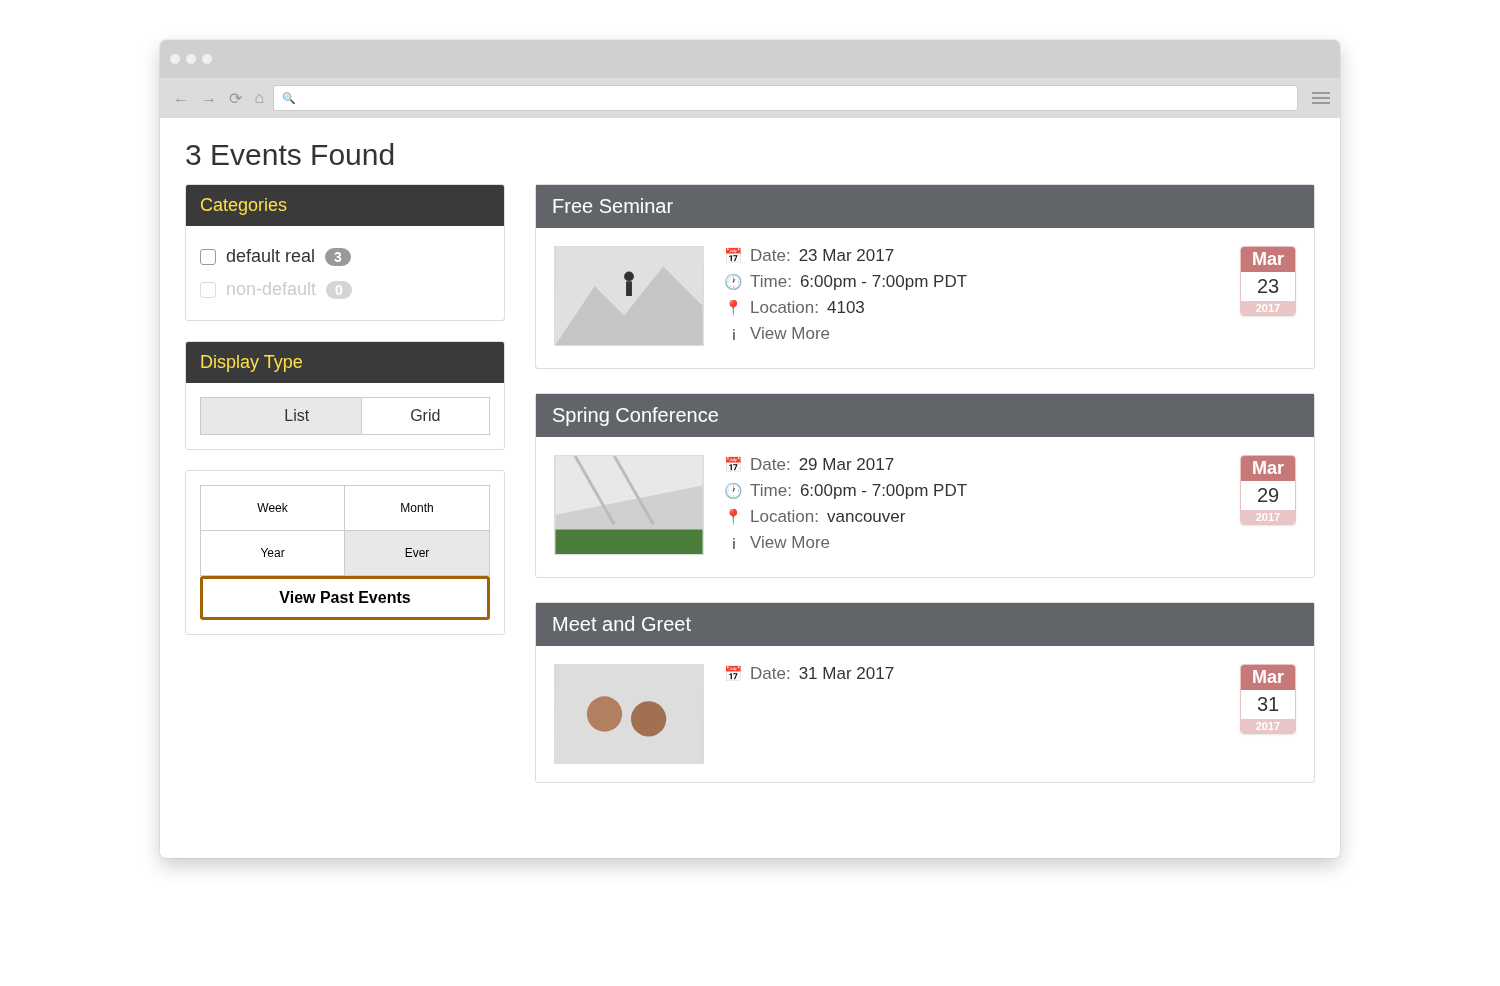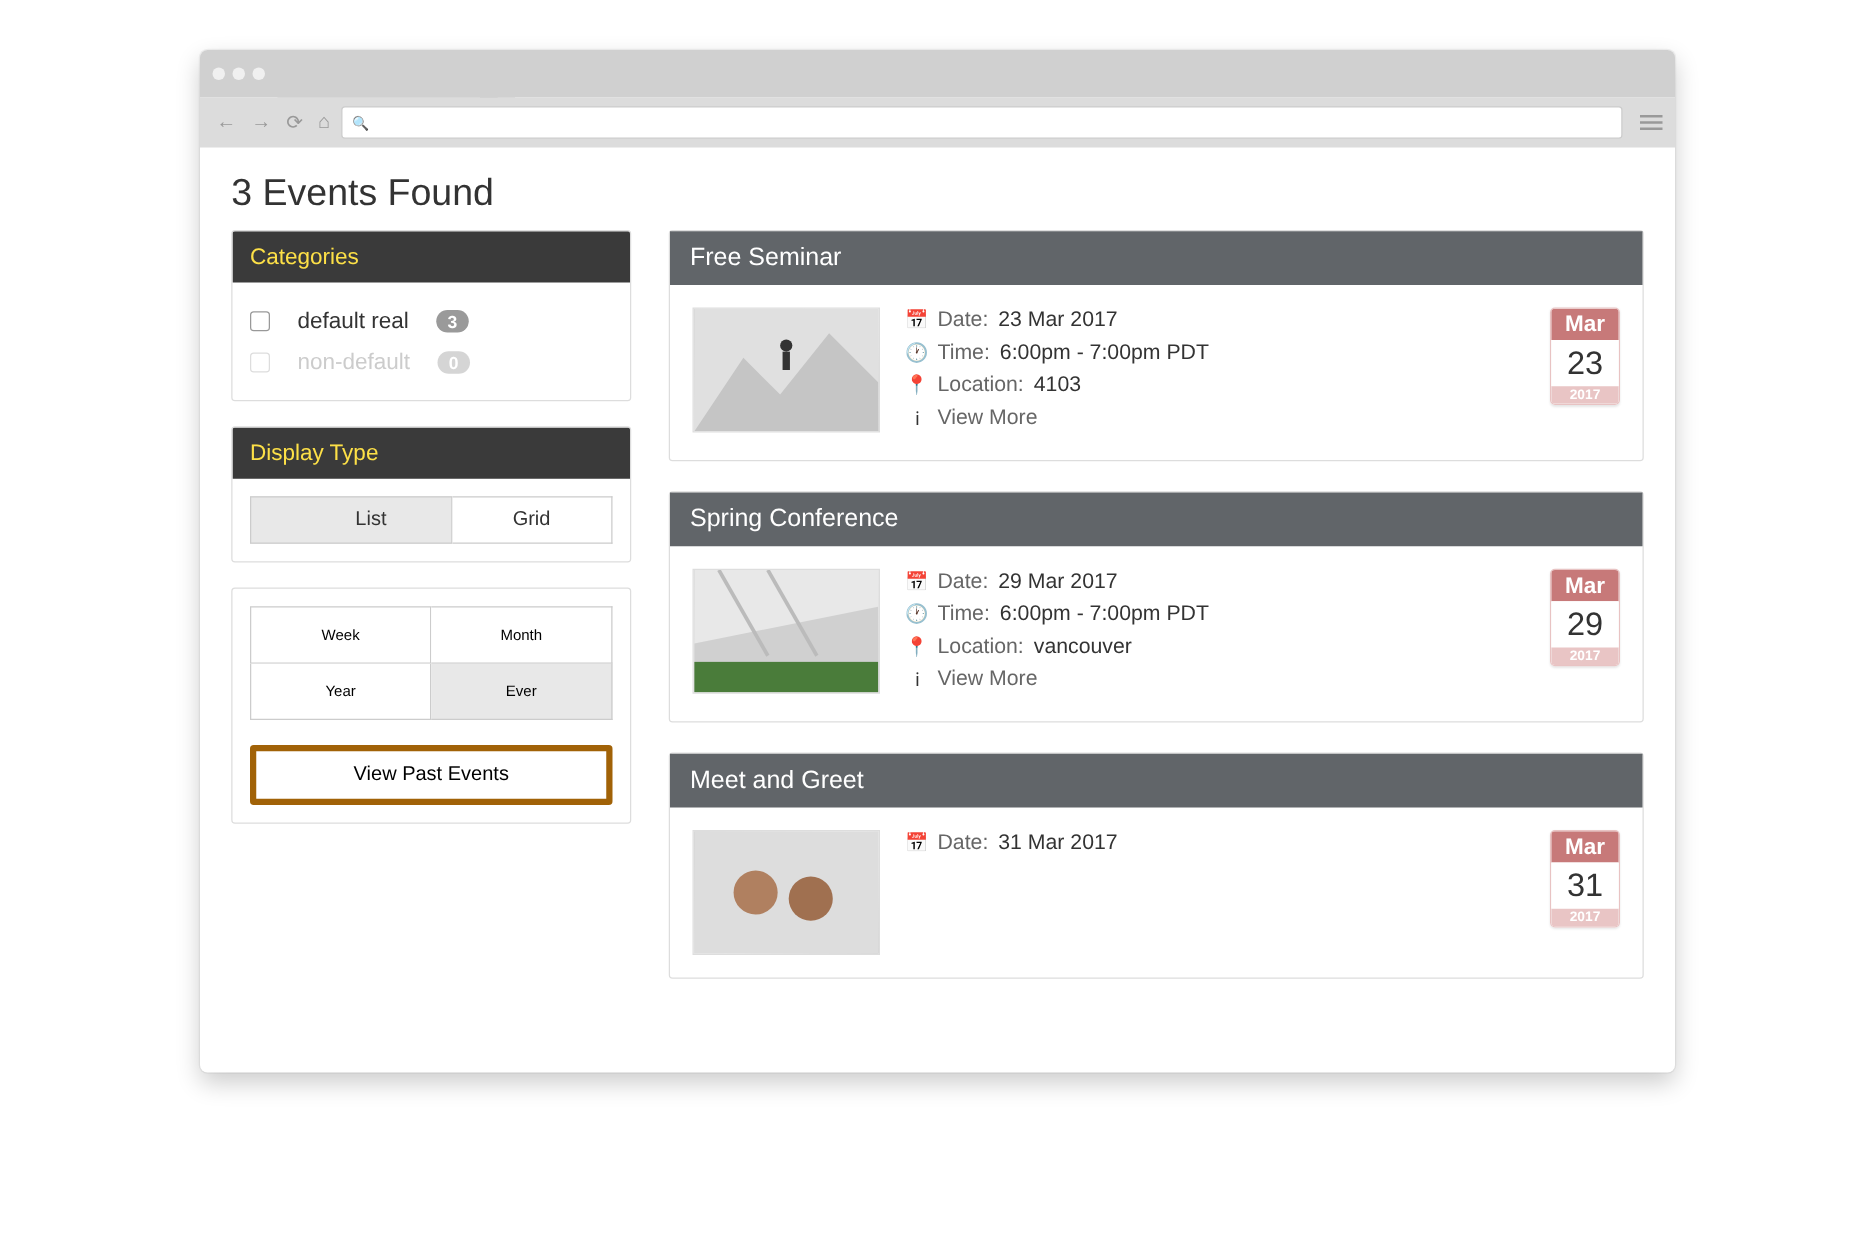--- a/index.html
+++ b/index.html
@@ -92,21 +92,21 @@
 .main { flex:1; }
 .panel { border:1px solid #ddd; border-radius:3px; margin-bottom:20px; background:#fff; overflow:hidden;}
 .panel-header {
   background:#3a3a3a;
   color:#fde047;
   padding:10px 14px;
   font-size:18px;
   font-weight:500;
 }
 .panel-body { padding:14px; }
-.cat-row { display:flex; align-items:center; gap:22px; padding:6px 0; font-size:18px; color:#333;}
+.cat-row { display:flex; align-items:center; gap:10px; padding:6px 0; font-size:18px; color:#333;}
 .cat-row.disabled { color:#ccc; }
 .checkbox { width:16px; height:16px; border:1px solid #999; border-radius:3px; display:inline-block; flex-shrink:0;}
 .cat-row.disabled .checkbox { border-color:#ddd; }
 .badge { background:#9a9a9a; color:#fff; border-radius:10px; padding:1px 9px; font-size:14px; font-weight:600;}
 .cat-row.disabled .badge { background:#d5d5d5; }
 .btn-group { display:flex; }
 .btn-group .seg {
   flex:1;
   text-align:center;
   padding:9px 0;
@@ -119,21 +119,21 @@
 .btn-group .seg + .seg { border-left:none; }
 .btn-group .seg.active { background:#e8e8e8;padding-left:32px; }
 .btn-grid2 { display:grid; grid-template-columns:1fr 1fr; }
 .btn-grid2 .seg { border:1px solid #ccc; text-align:center; padding:15px 0; font-size:12px; cursor:pointer; background:#fff;}
 .btn-grid2 .seg:nth-child(2){border-left:none;}
 .btn-grid2 .seg:nth-child(3){border-top:none;}
 .btn-grid2 .seg:nth-child(4){border-top:none;border-left:none;}
 .btn-grid2 .seg.active { background:#e8e8e8; }
 .btn-wide {
   display:block; width:100%; text-align:center; padding:10px;
-  border:5px solid #a16207; border-radius:3px; font-size:16px; cursor:pointer; background:#fff; margin-top:20px;
+  border:3px solid #a16207; border-radius:3px; font-size:16px; cursor:pointer; background:#fff; margin-top:0;font-weight:bold;
 }
 .event-card { border:1px solid #ddd; border-radius:3px; margin-bottom:24px; }
 .event-header {
   background:#616569; color:#fff; padding:10px 16px; font-size:20px; font-weight:500;
 }
 .event-body { display:flex; padding:18px; gap:22px; align-items:flex-start; position:relative;}
 .thumb {
   width:150px; height:100px;
   background:linear-gradient(135deg,#d0d0d0 0%,#e8e8e8 50%,#c8c8c8 100%);
   flex-shrink:0;
@@ -155,21 +155,21 @@
   border:1px solid #e8c3c3;
   border-radius:4px;
   overflow:hidden;
   text-align:center;
   box-shadow:0 1px 2px rgba(0,0,0,0.1);
   position:absolute;
   right:18px;
   top:18px;
 }
 .date-badge .m { background:#c77979; color:#fff; font-size:18px; padding:2px 0; font-weight:600;}
-.date-badge .d { background:#fff; color:#333; font-size:26px; padding:3px 0; font-weight:400;}
+.date-badge .d { background:#fff; color:#333; font-size:20px; padding:3px 0; font-weight:400;}
 .date-badge .y { background:#e9c5c5; color:#fff; font-size:11px; padding:1px 0; font-weight:600;}
 </style>
 </head>
 <body>
 
 <div class="browser-window">
   <div class="chrome-tabs">
     <div class="traffic-lights">
       <span></span>
       <span></span>

